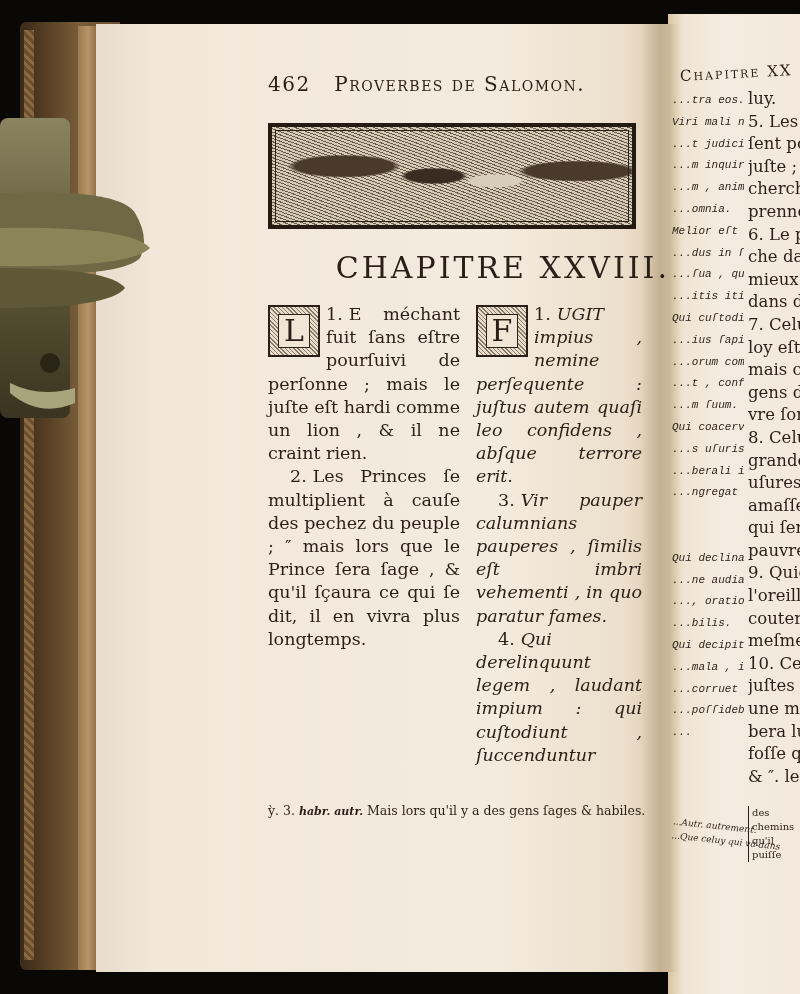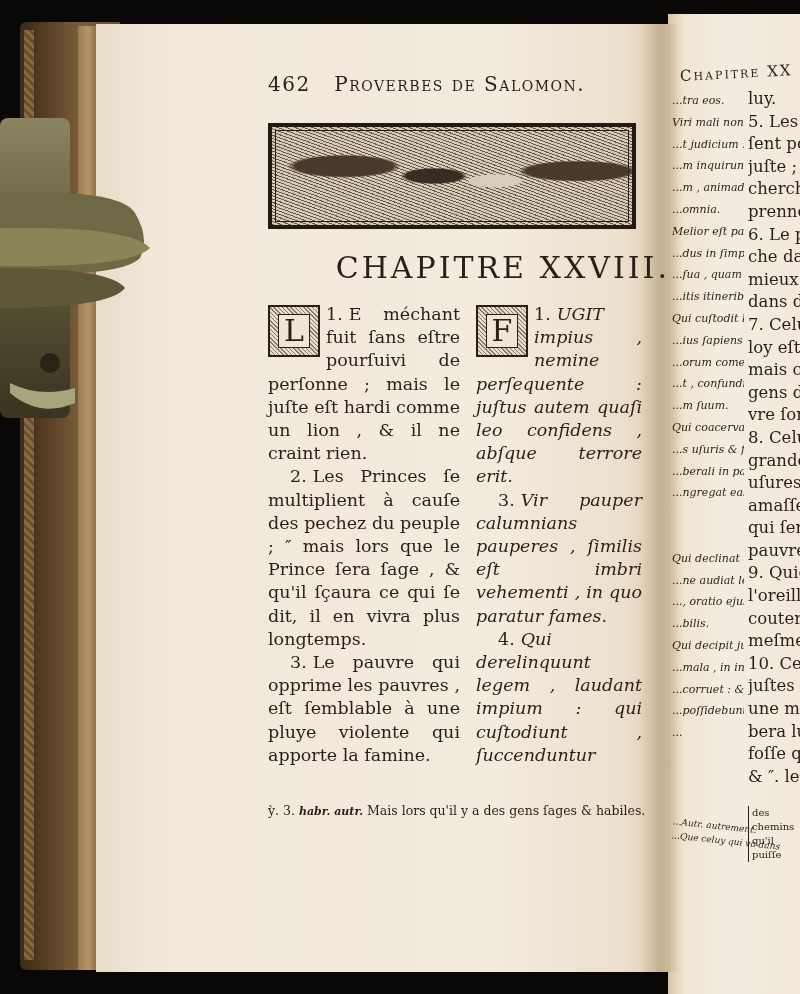--- a/index.html
+++ b/index.html
@@ -24,21 +24,21 @@
     .col { position:absolute; font-size:17.5px; line-height:23.2px; }
     .col-fr { left:268px; top:303px; width:192px; text-align:justify; }
     .col-la { left:476px; top:303px; width:166px; font-style:italic; text-align:justify; }
     .col p { margin:0; text-indent:22px; }
     .dropcap { float:left; width:52px; height:52px; margin:2px 6px 0 0; border:2px solid #2a1f16; box-sizing:border-box; background:repeating-linear-gradient(45deg,#8a7a68 0 1px,#e8ddcc 1px 3px); display:flex; align-items:center; justify-content:center; font-style:normal; font-size:30px; color:#2a1f16; }
     .dropcap span { background:#efe6d6; border:1px solid #2a1f16; width:30px; height:32px; display:flex; align-items:center; justify-content:center; }
     .vnum { margin-right:6px; }
     .footnote { position:absolute; left:268px; top:803px; font-size:12.5px; }
     .footnote i { font-size:11px;font-weight:bold; }
     .right-head { position:absolute; left:680px; top:64px; font-size:15px; letter-spacing:2px; font-variant:small-caps; transform:rotate(-3deg); }
-    .rcol-la { position:absolute; left:672px; top:90px; width:72px; font-size:11px; line-height:21.8px; font-style:italic; overflow:hidden; white-space:nowrap; }
+    .rcol-la { position:absolute; left:672px; top:90px; width:72px; font-size:11px; line-height:21.8px; font-style:italic; overflow:hidden; white-space:nowrap;font-family:Liberation Mono, monospace; }
     .rcol-fr { position:absolute; left:748px; top:88px; width:60px; font-size:16.5px; line-height:22.6px; overflow:hidden; white-space:nowrap; }
     .rcol-la div, .rcol-fr div { height:inherit; }
     .right-foot { position:absolute; left:672px; top:820px; font-size:9px; line-height:14px; font-style:italic; transform:rotate(6deg); }
     .right-foot2 { position:absolute; left:748px; top:806px; font-size:10px; line-height:14px; border-left:1px solid #2a1f16; padding-left:3px; }
     .spine-shadow { position:absolute; left:640px; top:24px; width:40px; height:948px; background:linear-gradient(90deg,rgba(0,0,0,0),rgba(80,50,20,0.18),rgba(0,0,0,0)); }
   </style>
 </head>
 <body>
 
 <div class="cover"></div>
@@ -77,21 +77,20 @@
 
 <div class="chapter-title text">CHAPITRE XXVIII.</div>
 
 <div class="col col-fr text">
   <p style="text-indent:0">
     <span class="vnum">1.</span><span class="dropcap">
         <span>L</span>
       </span><span>E méchant fuit ſans eſtre pourſuivi de perſonne ; mais le juſte eſt hardi comme un lion , &amp; il ne craint rien.</span>
   </p>
   <p><span class="vnum">2.</span><span>Les Princes ſe multiplient à cauſe des pechez du peuple ; ″ mais lors que le Prince ſera ſage , &amp; qu'il ſçaura ce qui ſe dit, il en vivra plus longtemps.</span></p>
-  <p><span class="vnum">3.</span><span>Le pauvre qui opprime les pauvres , eſt ſemblable à une pluye violente qui apporte la famine.</span></p>
 </div>
 
 <div class="col col-la text">
   <p style="text-indent:0">
     <span class="vnum" style="font-style:normal">1.</span><span class="dropcap">
         <span>F</span>
       </span><span>UGIT impius , nemine perſequente : juſtus autem quaſi leo confidens , abſque terrore erit.</span>
   </p>
   <p><span class="vnum" style="font-style:normal">3.</span><span>Vir pauper calumnians pauperes , ſimilis eſt imbri vehementi , in quo paratur fames.</span></p>
   <p><span class="vnum" style="font-style:normal">4.</span><span>Qui derelinquunt legem , laudant impium : qui cuſtodiunt , ſuccenduntur</span></p>

